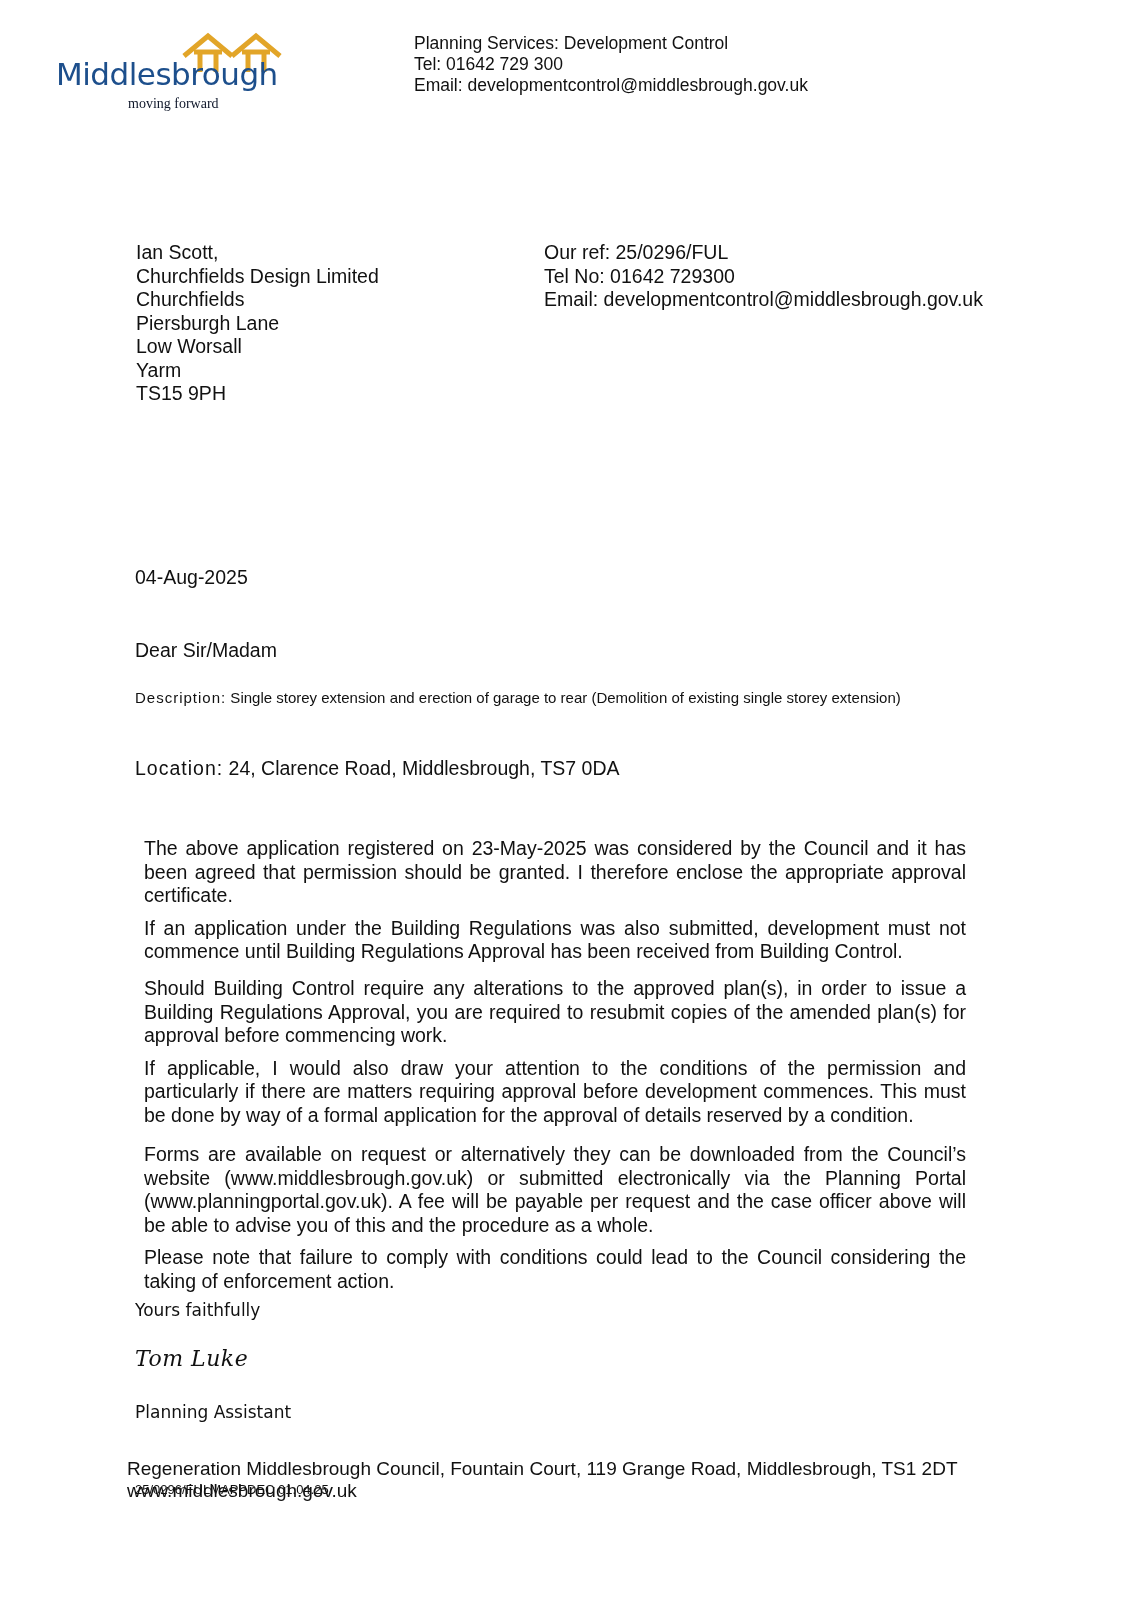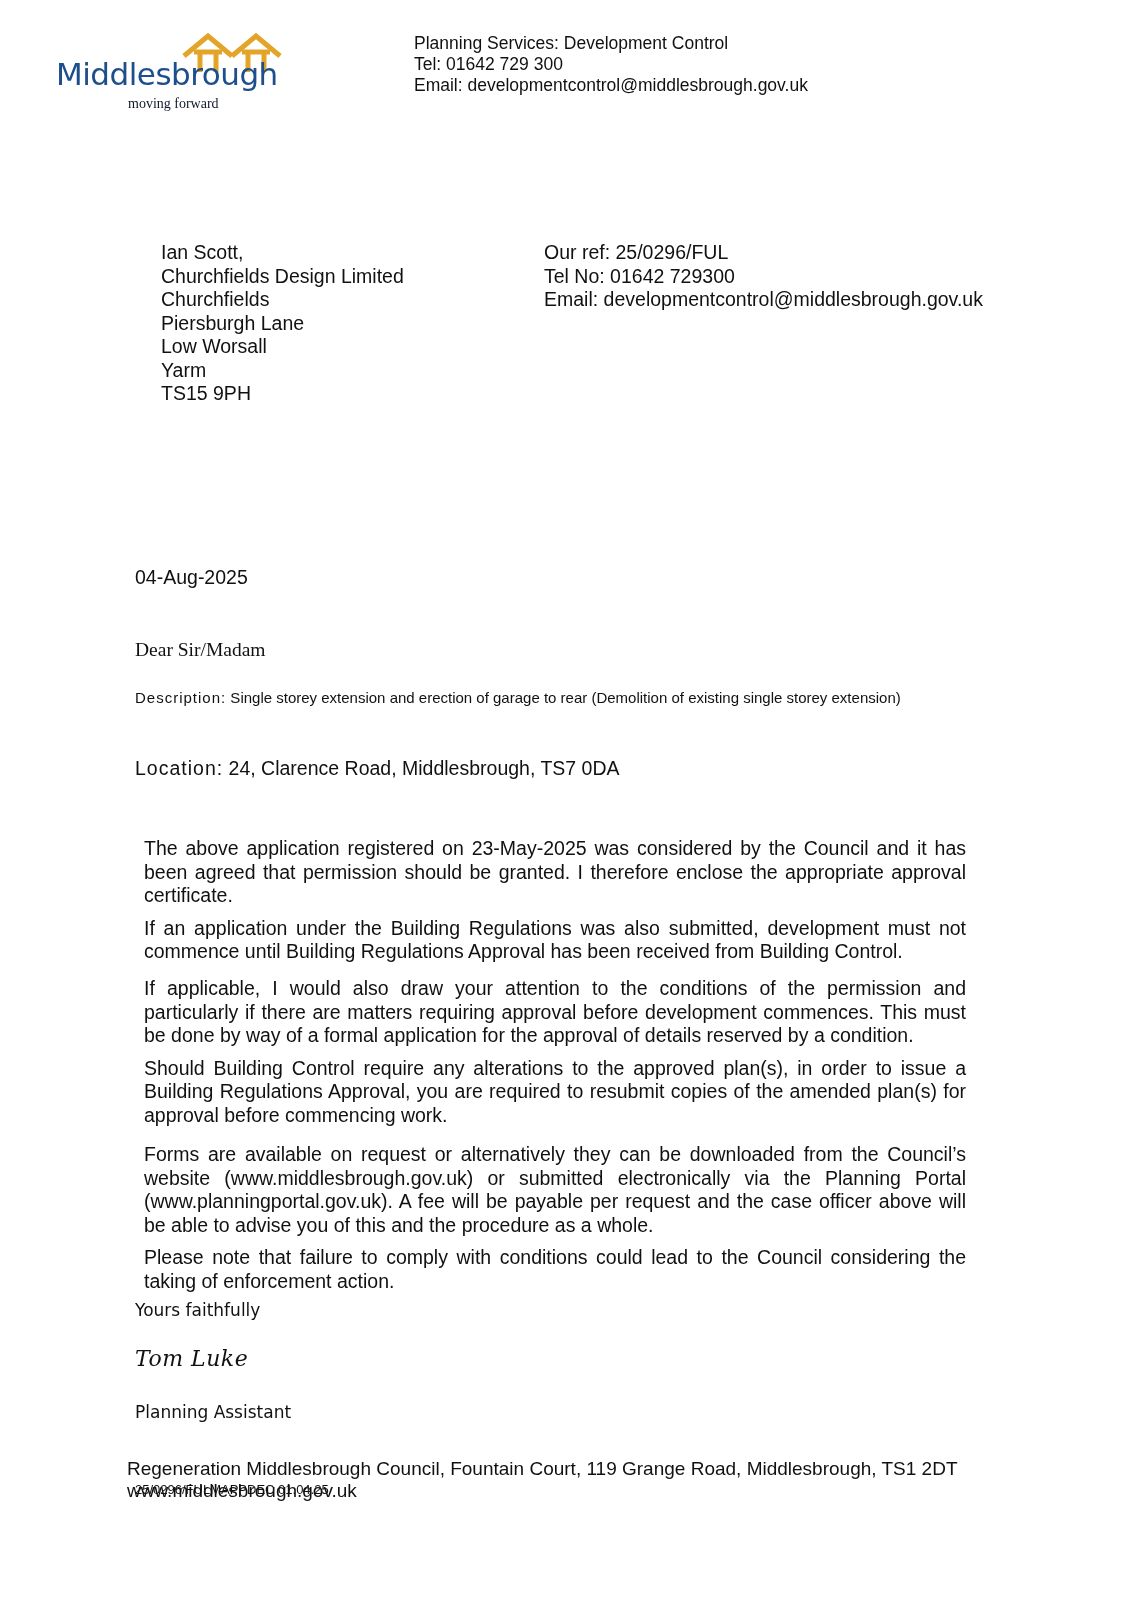--- a/index.html
+++ b/index.html
@@ -15,24 +15,24 @@
     letter-spacing: -0.5px; white-space: nowrap;
   }
   .logo-tag {
     position: absolute; left: 88px; top: 66px;
     font-family: Liberation Serif, serif; font-size: 14px; color: #0f172a;
     white-space: nowrap;
   }
   .logo-roof { position: absolute; left: 140px; top: 0px; }
   .hdr { left: 414px; top: 33px; font-size: 17.5px; line-height: 21px; }
   .line { display: block; white-space: nowrap; }
-  .addr { left: 161px; top: 241px; font-size: 19.5px; line-height: 23.5px; }
+  .addr { left: 136px; top: 241px; font-size: 19.5px; line-height: 23.5px; }
   .ref { left: 544px; top: 241px; font-size: 19.5px; line-height: 23.5px; }
   .date { left: 135px; top: 566px; font-size: 19.5px; }
-  .salute { left: 135px; top: 639px; font-size: 19.5px; font-family: Liberation Serif, serif; }
+  .salute { left: 135px; top: 639px; font-size: 19.5px; }
   .desc { left: 135px; top: 686px; width: 850px; font-size: 15px; line-height: 24px; }
   .loc { left: 135px; top: 757px; font-size: 19.5px; text-align: center; }
   .lbl { letter-spacing: 1px; }
   .body-block { left: 135px; width: 840px; font-size: 19.5px; line-height: 23.5px; text-align: justify; }
   .p1 { top: 828px; }
   .p2 { top: 968px; }
   .p3 { top: 1134px; }
   .p { margin: 9px; }
   .closing { left: 135px; top: 1300px; font-family: "DejaVu Sans", sans-serif; font-size: 17px; }
   .signature { left: 135px; top: 1346px; font-family: "DejaVu Serif", serif; font-style: italic; font-size: 22px; letter-spacing: 0.5px; }
@@ -92,22 +92,22 @@
 <div class="abs loc">
   <span class="lbl">Location:</span><span> 24, Clarence Road, Middlesbrough, TS7 0DA</span>
 </div>
 
 <div class="abs body-block p1">
   <p class="p">The above application registered on  23-May-2025  was considered by the  Council and it has been agreed that permission should be granted.  I therefore enclose the appropriate approval certificate.</p>
   <p class="p">If an application under the Building Regulations was also submitted, development must not commence until Building Regulations Approval has been received from Building Control.</p>
 </div>
 
 <div class="abs body-block p2">
+  <p class="p">Should  Building Control  require any alterations to the approved plan(s), in order to issue a Building Regulations Approval, you are required to resubmit copies of the amended plan(s) for approval before commencing work.</p>
   <p class="p">If applicable, I would also draw your attention to the conditions of the permission and particularly if there are matters requiring approval before development commences. This must be done by way of a formal application for the approval of details reserved by a condition.</p>
-  <p class="p">Should  Building Control  require any alterations to the approved plan(s), in order to issue a Building Regulations Approval, you are required to resubmit copies of the amended plan(s) for approval before commencing work.</p>
 </div>
 
 <div class="abs body-block p3">
   <p class="p">Forms are available on request or alternatively they can be downloaded from the Council’s website (www.middlesbrough.gov.uk) or submitted electronically via the Planning Portal (www.planningportal.gov.uk). A fee will be payable per request and the case officer above will be able to advise you of this and the procedure as a whole.</p>
   <p class="p">Please note that failure to comply with conditions could lead to the Council considering the taking of enforcement action.</p>
 </div>
 
 <div class="abs closing">Yours faithfully</div>
 <div class="abs signature">Tom Luke</div>
 <div class="abs role">Planning Assistant</div>

